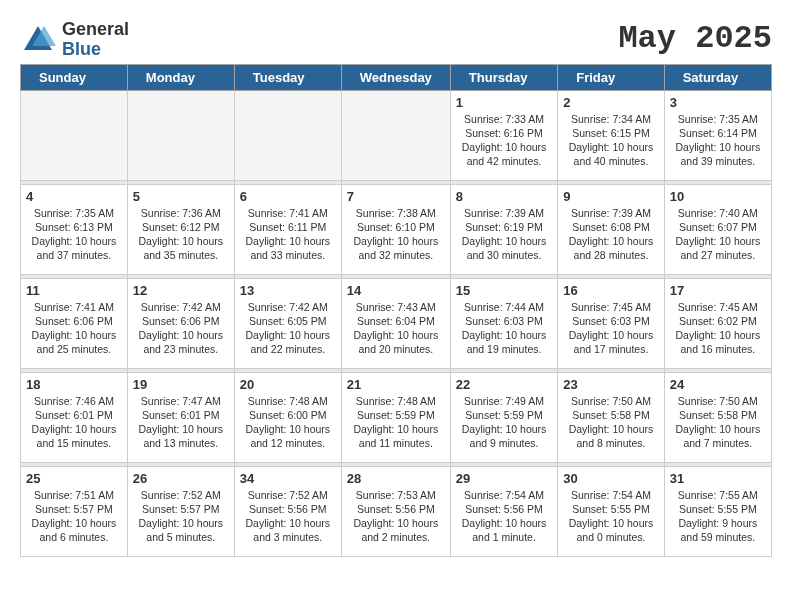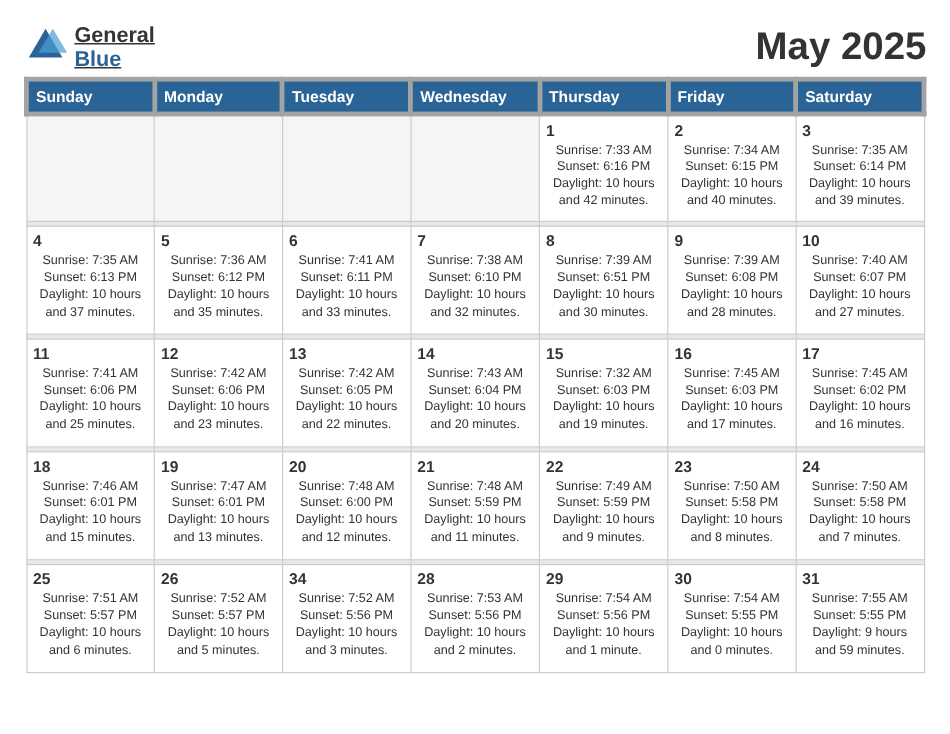--- a/index.html
+++ b/index.html
@@ -11,59 +11,60 @@
       padding: 20px;
     }
     .header {
       display: flex;
       justify-content: space-between;
       align-items: flex-start;
       margin-bottom: 4px;
     }
     .logo {
       display: flex;
+      align-items: center;
       gap: 6px;
-      text-decoration: underline;
     }
     .logo-text {
       font-size: 18px;
       font-weight: bold;
       line-height: 1.1;
     }
     .logo-general { color: #333; }
     .logo-blue { color: #2a6496; }
     .logo-icon {
       width: 36px;
       height: 36px;
     }
     .title-block {
       text-align: center;
+      font-family: Liberation Mono, monospace;
     }
     .month-title {
       font-size: 32px;
       font-weight: bold;
       color: #333;
     }
     .subtitle {
       font-size: 14px;
       color: #333;
     }
     .calendar {
       width: 100%;
       border-collapse: collapse;
       border: 1px solid #ccc;
     }
     .calendar th {
       background: #2a6496;
       color: #fff;
       text-align: left;
-      padding: 5px 6px;
+      padding: 5px 18px;
       font-size: 13px;
       font-weight: bold;
-      border: 4px solid #a3a3a3;
+      border: 1px solid #a3a3a3;
     }
     .calendar td {
       border: 1px solid #ccc;
       vertical-align: top;
       padding: 4px 5px;
       width: 108px;
       height: 90px;
       background: #fff;
     }
     .calendar td.empty {
@@ -190,21 +191,21 @@
           <div class="day-info">
             <span>Sunrise: 7:38 AM</span><br>
             <span>Sunset: 6:10 PM</span><br>
             <span>Daylight: 10 hours and 32 minutes.</span>
           </div>
         </td>
         <td>
           <span class="day-number">8</span>
           <div class="day-info">
             <span>Sunrise: 7:39 AM</span><br>
-            <span>Sunset: 6:51 PM</span><br>
+            <span>Sunset: 6:19 PM</span><br>
             <span>Daylight: 10 hours and 30 minutes.</span>
           </div>
         </td>
         <td>
           <span class="day-number">9</span>
           <div class="day-info">
             <span>Sunrise: 7:39 AM</span><br>
             <span>Sunset: 6:08 PM</span><br>
             <span>Daylight: 10 hours and 28 minutes.</span>
           </div>
@@ -256,21 +257,21 @@
           <span class="day-number">14</span>
           <div class="day-info">
             <span>Sunrise: 7:43 AM</span><br>
             <span>Sunset: 6:04 PM</span><br>
             <span>Daylight: 10 hours and 20 minutes.</span>
           </div>
         </td>
         <td>
           <span class="day-number">15</span>
           <div class="day-info">
-            <span>Sunrise: 7:32 AM</span><br>
+            <span>Sunrise: 7:44 AM</span><br>
             <span>Sunset: 6:03 PM</span><br>
             <span>Daylight: 10 hours and 19 minutes.</span>
           </div>
         </td>
         <td>
           <span class="day-number">16</span>
           <div class="day-info">
             <span>Sunrise: 7:45 AM</span><br>
             <span>Sunset: 6:03 PM</span><br>
             <span>Daylight: 10 hours and 17 minutes.</span>

